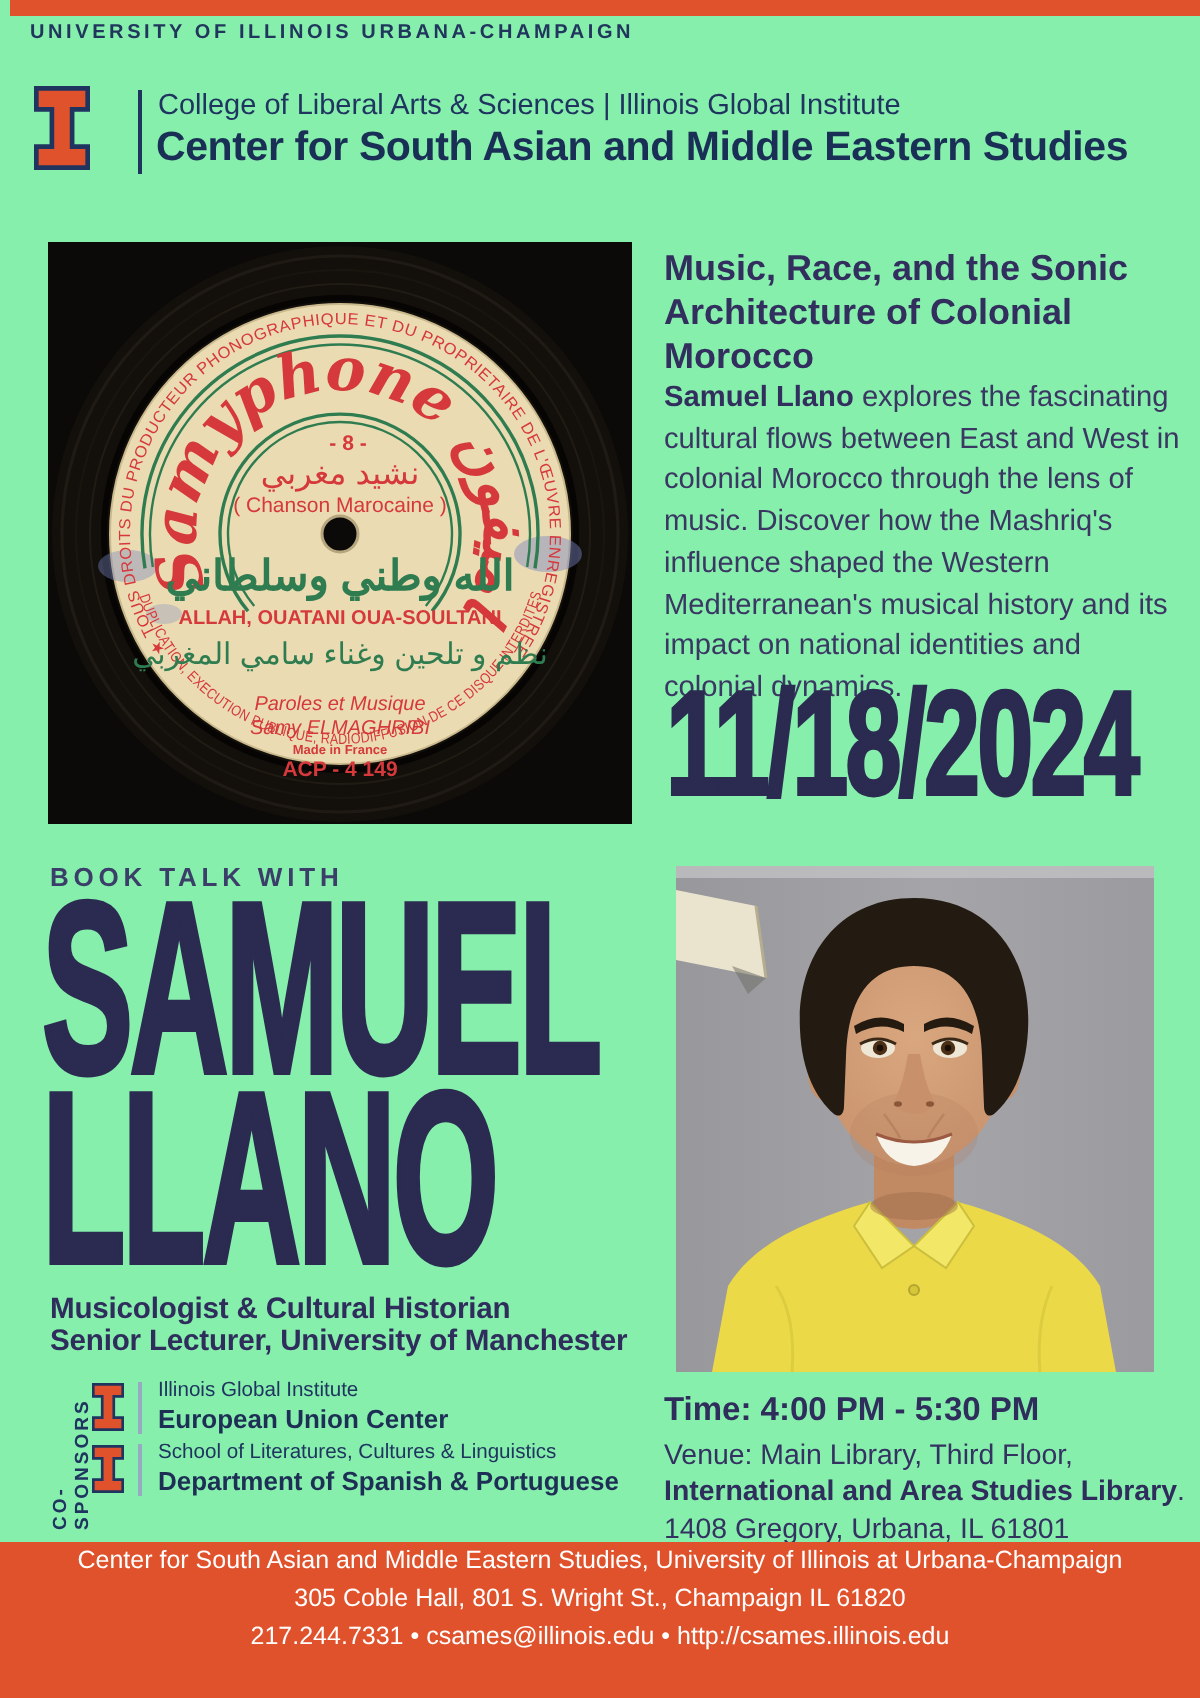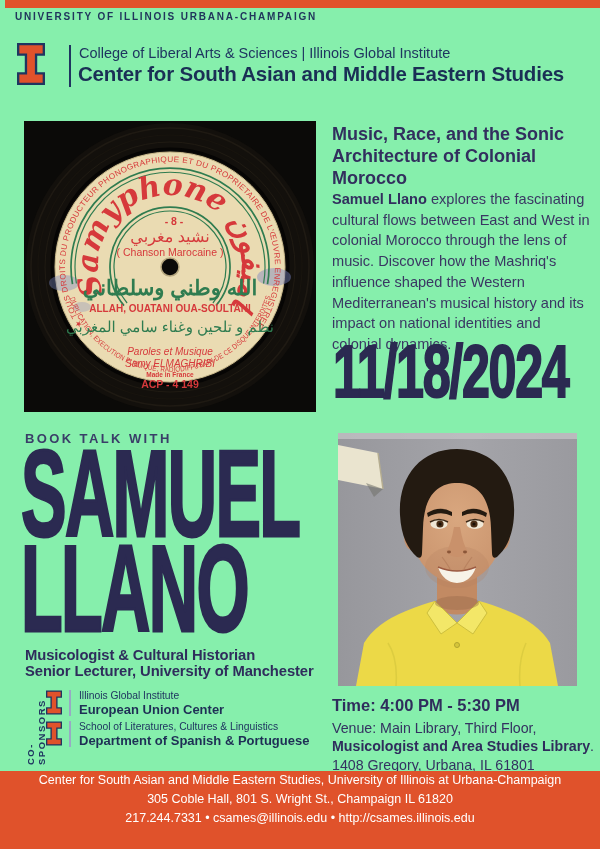--- a/index.html
+++ b/index.html
@@ -27,21 +27,21 @@
 
   
   .kicker{left:25px;top:431px;font-size:13px;font-weight:bold;letter-spacing:2.4px;color:#3A3E68;}
   .speaker-name{left:21px;top:447px;font-size:122px;line-height:95px;font-weight:bold;letter-spacing:-3px;
                 color:#2B2A51;-webkit-text-stroke:3px #2B2A51;transform:scaleX(0.56);transform-origin:left top;white-space:nowrap;}
   .speaker-titles{left:25px;top:648px;font-size:14.8px;font-weight:bold;color:#2F2D5C;line-height:15.5px;letter-spacing:-0.1px;}
 
   
   .cosponsors-label{left:25px;top:687px;height:78px;writing-mode:vertical-rl;transform:rotate(180deg);
                     font-size:9.5px;font-weight:bold;letter-spacing:1.5px;color:#1F3560;}
-  .cs-row{position:absolute;left:46px;display:flex;align-items:flex-start;}
+  .cs-row{position:absolute;left:46px;display:flex;align-items:center;}
   .cs-row1{top:690px;}
   .cs-row2{top:721px;}
   .cs-logo{width:16px;height:25px;flex:0 0 auto;}
   .cs-div{width:2px;height:26px;background:#98A9C4;margin:0 8px 0 7px;}
   .cs-unit{font-size:10.3px;color:#1F3560;line-height:12px;}
   .cs-name{font-size:13px;font-weight:bold;color:#1E2F55;line-height:15px;}
 
   
   .photo{left:338px;top:433px;width:239px;height:253px;}
 
@@ -209,21 +209,21 @@
     <path d="M116 94 Q113 112 108 119 Q113 124 119 124 Q125 124 130 119 Q125 112 122 94 Z" fill="#C9916B"></path>
     <ellipse cx="111" cy="119" rx="2" ry="1.4" fill="#8A5638"></ellipse>
       <ellipse cx="127" cy="119" rx="2" ry="1.4" fill="#8A5638"></ellipse>
     <path d="M104 124 Q110 132 112 136" stroke="#B27C5A" stroke-width="1.2" fill="none" opacity="0.7"></path>
     <path d="M134 124 Q128 132 126 136" stroke="#B27C5A" stroke-width="1.2" fill="none" opacity="0.7"></path>
     <path d="M100 134 Q119 142 138 134 Q133 149 119 150 Q105 149 100 134 Z" fill="#F7F3E8"></path>
     <path d="M100 134 Q119 142 138 134" stroke="#9C5A42" stroke-width="1.5" fill="none"></path>
   </svg>
 
   <div class="abs time">Time: 4:00 PM - 5:30 PM</div>
-  <div class="abs venue"><span>Venue: Main Library, Third Floor, </span><b>Musicologist and Area Studies Library</b><span>. 1408 Gregory, Urbana, IL 61801</span></div>
+  <div class="abs venue"><span>Venue: Main Library, Third Floor, </span><b>International and Area Studies Library</b><span>. 1408 Gregory, Urbana, IL 61801</span></div>
 
   <div class="abs footer">
     <div>Center for South Asian and Middle Eastern Studies, University of Illinois at Urbana-Champaign</div>
     <div>305 Coble Hall, 801 S. Wright St., Champaign IL 61820</div>
     <div>217.244.7331 • csames@illinois.edu • http://csames.illinois.edu</div>
   </div>
 
 </div>
 
 </body></html>

